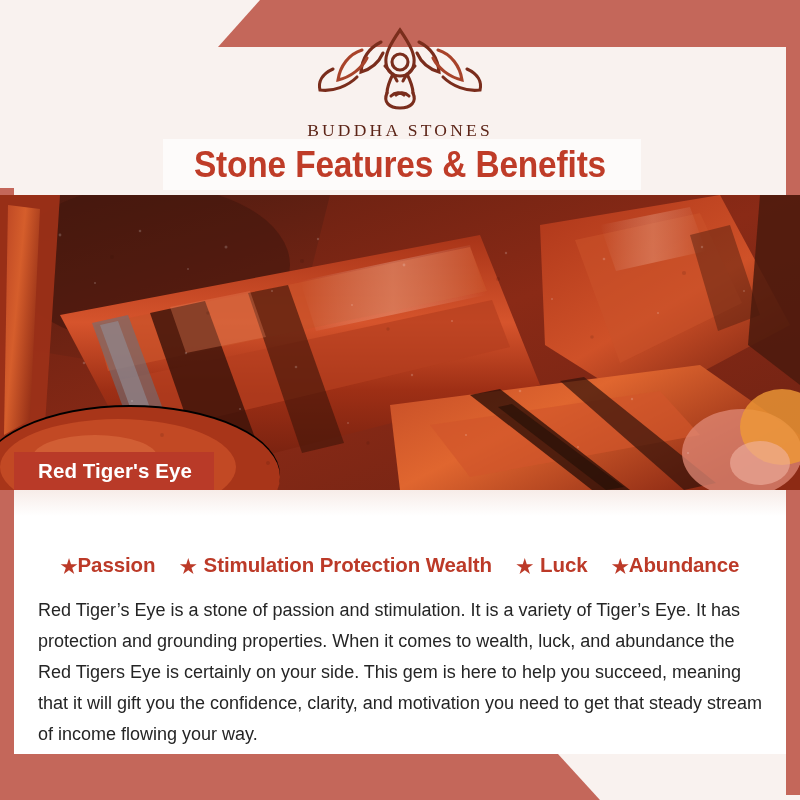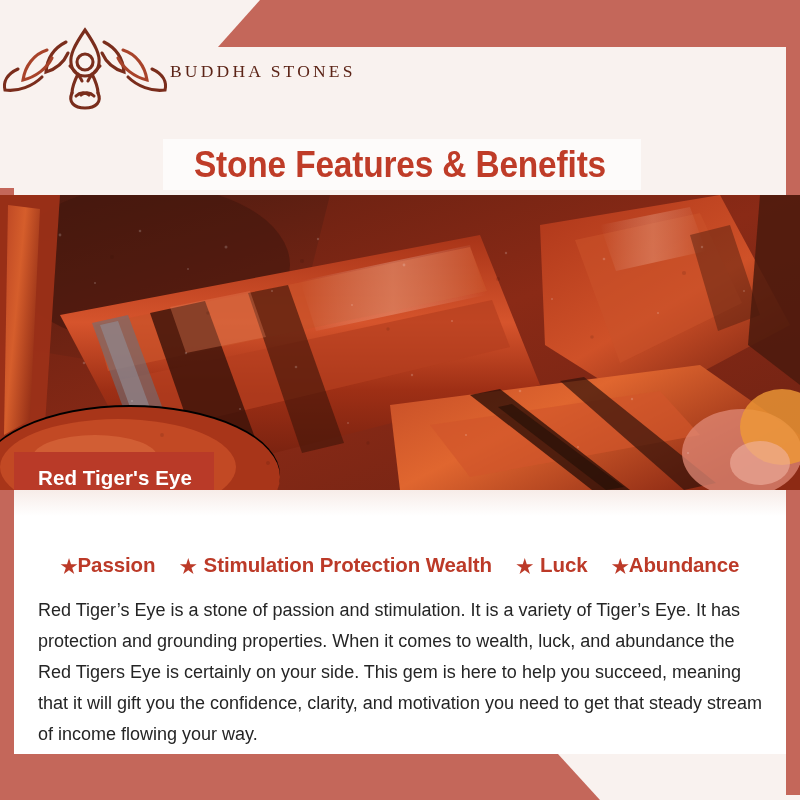--- a/index.html
+++ b/index.html
@@ -29,21 +29,21 @@
     bottom:0;left:0;width:600px;height:46px;
     clip-path:polygon(0 0, 558px 0, 600px 46px, 0 46px);
   }
   .band-left{
     left:0;bottom:0;width:14px;height:612px;
   }
 
   
   .logo-wrap{
     position:absolute;top:22px;left:0;width:800px;
-    display:flex;flex-direction:row;align-items:center;
+    display:flex;flex-direction:column;align-items:center;
     z-index:5;
   }
   .logo-mark{display:block;}
   .logo-word{
     margin-top:6px;
     font-family:"Liberation Serif", serif;
     font-size:17.5px;
     letter-spacing:3.2px;
     color:#5c2417;
     font-weight:400;
@@ -76,21 +76,21 @@
     background:#7d2414;
   }
   .photo svg{display:block;}
 
   
   .stone-banner{
     position:absolute;top:452px;left:14px;
     height:38px;
     padding:0 22px 0 24px;
     background:#b93a28;
-    display:flex;align-items:flex-end;
+    display:flex;align-items:center;
     z-index:3;
   }
   .stone-banner-label{
     color:#ffffff;
     font-size:20.5px;
     font-weight:bold;
     letter-spacing:0.1px;
     white-space:nowrap;
   }
 

